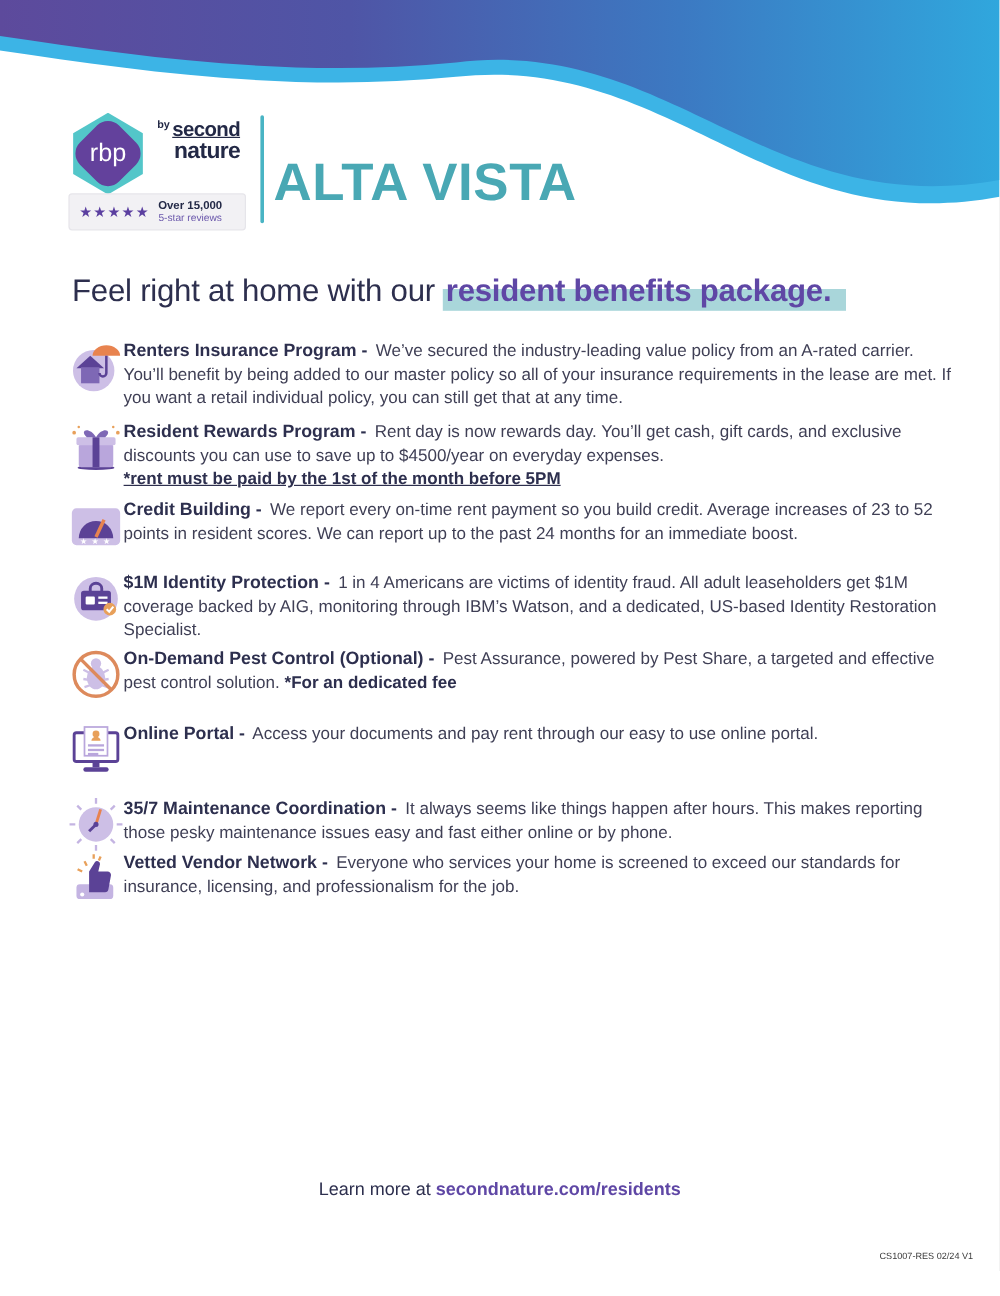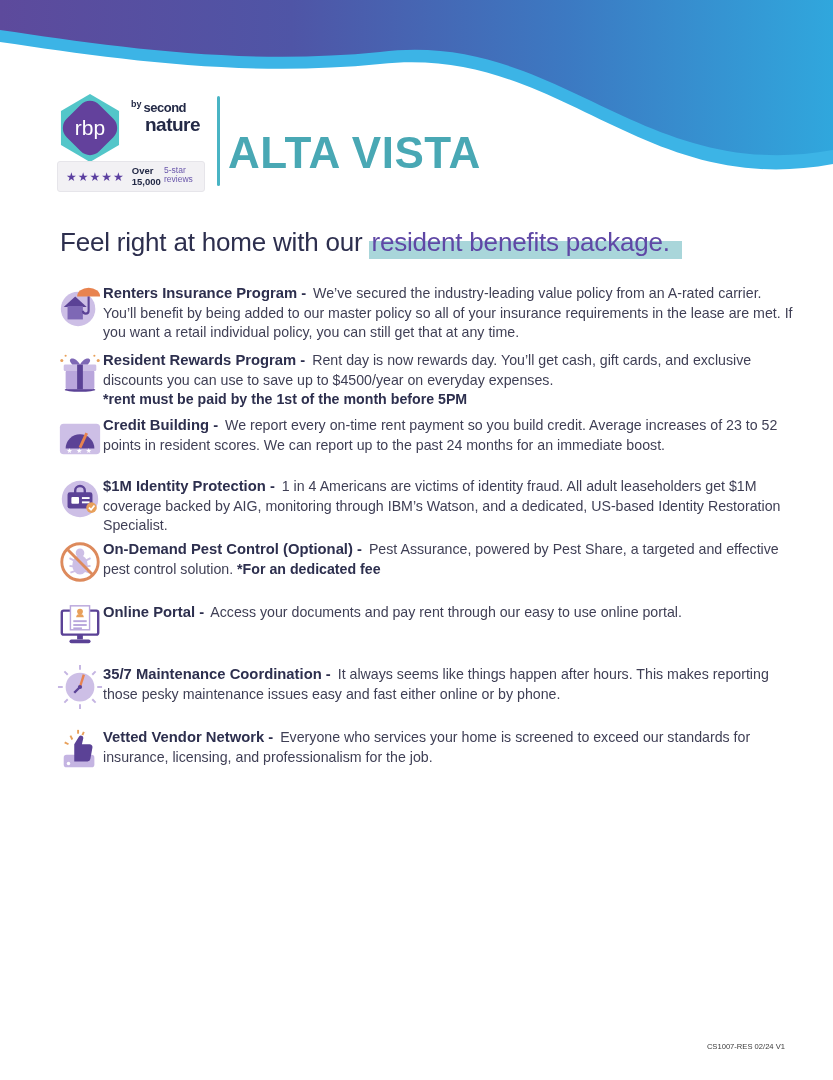--- a/index.html
+++ b/index.html
@@ -11,53 +11,53 @@
 
   
   .logo-hex{position:absolute;left:57px;top:94px;width:66px;height:68px;background:#53c6c9;
             clip-path:polygon(50% 0%,94% 25%,94% 75%,50% 100%,6% 75%,6% 25%);}
   .logo-diamond{position:absolute;left:67px;top:105px;width:46px;height:46px;background:#63419c;
             border-radius:13px;transform:rotate(45deg);}
   .logo-rbp{position:absolute;left:57px;top:94px;width:66px;height:68px;display:flex;
             align-items:center;justify-content:center;color:#fff;font-size:21px;font-weight:normal;}
   .by-nature{position:absolute;left:131px;top:100px;color:#232946;line-height:0.92;}
   .by-nature .by{font-size:9px;font-weight:bold;vertical-align:top;margin-right:2px;}
-  .by-nature .nm{font-size:13px;font-weight:bold;letter-spacing:-0.5px;display:inline-block;}
+  .by-nature .nm{font-size:17px;font-weight:bold;letter-spacing:-0.5px;display:inline-block;text-decoration:underline;}
   .by-nature .nm2{font-size:19px;font-weight:bold;letter-spacing:-0.5px;display:block;margin-left:14px;margin-top:1px;}
   .reviews-badge{position:absolute;left:57px;top:161px;width:148px;height:31px;background:#f2f1f4;
             border:1px solid #e6e5ea;border-radius:3px;display:flex;align-items:center;gap:7px;
             padding:0 8px;box-sizing:border-box;}
   .stars{color:#5b3fa0;font-size:12px;letter-spacing:1px;white-space:nowrap;}
-  .rev-txt{display:flex;flex-direction:row;line-height:1.1;}
+  .rev-txt{display:flex;flex-direction:column;line-height:1.1;align-items:center;}
   .rev-l1{font-size:9.5px;font-weight:bold;color:#232946;}
   .rev-l2{font-size:8.5px;color:#6a57ab;}
   .divider{position:absolute;left:217px;top:96px;width:3px;height:90px;background:#49b4c4;border-radius:2px;}
   .property-name{position:absolute;left:228px;top:128px;font-size:44px;font-weight:bold;
             color:#49a8b4;letter-spacing:0.5px;}
 
   
   .headline{position:absolute;left:60px;top:227px;width:745px;font-size:26px;font-weight:500;
             color:#2d2f4e;letter-spacing:-0.2px;}
-  .headline .hl{color:#5f47a5;font-weight:normal;
+  .headline .hl{color:#5f47a5;font-weight:bold;
             background:linear-gradient(to top,#a9d6da 56%,rgba(0,0,0,0) 56%);
             padding:0 12px 2px 2px;}
 
   
   .benefit{position:absolute;left:57px;width:740px;display:flex;gap:0;}
   .b-icon{flex:0 0 46px;width:46px;height:46px;}
   .b-text{font-size:14.2px;line-height:1.34;color:#3f3f55;padding-top:1px;margin:0;}
   .b-title{font-weight:bold;color:#2d2f4e;font-size:14.8px;margin-right:3px;}
   .b-note{font-weight:bold;color:#2d2f4e;}
-  .note-block{display:block;}
+  .note-block{display:block;text-decoration:underline;}
 
   
   .learn-more{position:absolute;top:983px;left:0;width:100%;text-align:center;font-size:15px;color:#2d2f4e;}
   .learn-more .lm-link{color:#5f47a5;font-weight:bold;text-decoration:none;}
   .legal{position:absolute;left:36px;top:1042px;font-size:7.6px;color:#3a3a3a;}
-  .doc-code{position:absolute;right:48px;top:1042px;font-size:7.6px;color:#3a3a3a;text-align:right;}
+  .doc-code{position:absolute;right:22px;top:1042px;font-size:7.6px;color:#3a3a3a;text-align:right;}
 </style>
 </head>
 <body>
 
 <div class="page">
 
   <svg class="banner" viewBox="0 0 833 180" preserveAspectRatio="none">
     <defs>
       <linearGradient id="bg" x1="0" y1="0" x2="1" y2="0">
         <stop offset="0" stop-color="#5d4a9c"></stop>
@@ -225,36 +225,39 @@
         <circle cx="24" cy="24" r="2.2" fill="#5b4296"></circle>
       </svg>
     </div>
     <p class="b-text">
       <strong class="b-title">35/7 Maintenance Coordination -</strong>
       <span>It always seems like things happen after hours. This makes reporting those pesky maintenance issues easy and fast either online or by phone.</span>
       <strong class="b-note"></strong>
     </p>
   </div>
 
-  <div class="benefit" style="top:727px">
+  <div class="benefit" style="top:709px">
     <div class="b-icon">
       <svg viewBox="0 0 48 48" width="46" height="46">
         <rect x="7" y="29" width="32" height="13" rx="3" fill="#c4b4e2"></rect>
         <circle cx="12" cy="38" r="1.8" fill="#ffffff"></circle>
         <path d="M18 38 V18 l5 -8 a2.5 2.5 0 0 1 4.5 1.5 L26 18 h8 a3 3 0 0 1 3 3.5 l-2.2 12 a3 3 0 0 1 -3 2.5 H18 Z" fill="#5b4296"></path>
         <g stroke="#e8a05a" stroke-width="2">
           <line x1="14" y1="9" x2="16" y2="13"></line>
           <line x1="22" y1="3" x2="22" y2="7"></line>
           <line x1="8" y1="16" x2="12" y2="18"></line>
           <line x1="28" y1="5" x2="26.5" y2="8.5"></line>
         </g>
       </svg>
     </div>
     <p class="b-text">
       <strong class="b-title">Vetted Vendor Network -</strong>
       <span>Everyone who services your home is screened to exceed our standards for insurance, licensing, and professionalism for the job.</span>
       <strong class="b-note"></strong>
     </p>
   </div>
 
+  <div class="learn-more">
+    <span>Learn more at </span><a href="#" class="lm-link">secondnature.com/residents</a>
+  </div>
   <div class="doc-code">CS1007-RES 02/24 V1</div>
 
 </div>
 
 </body></html>

